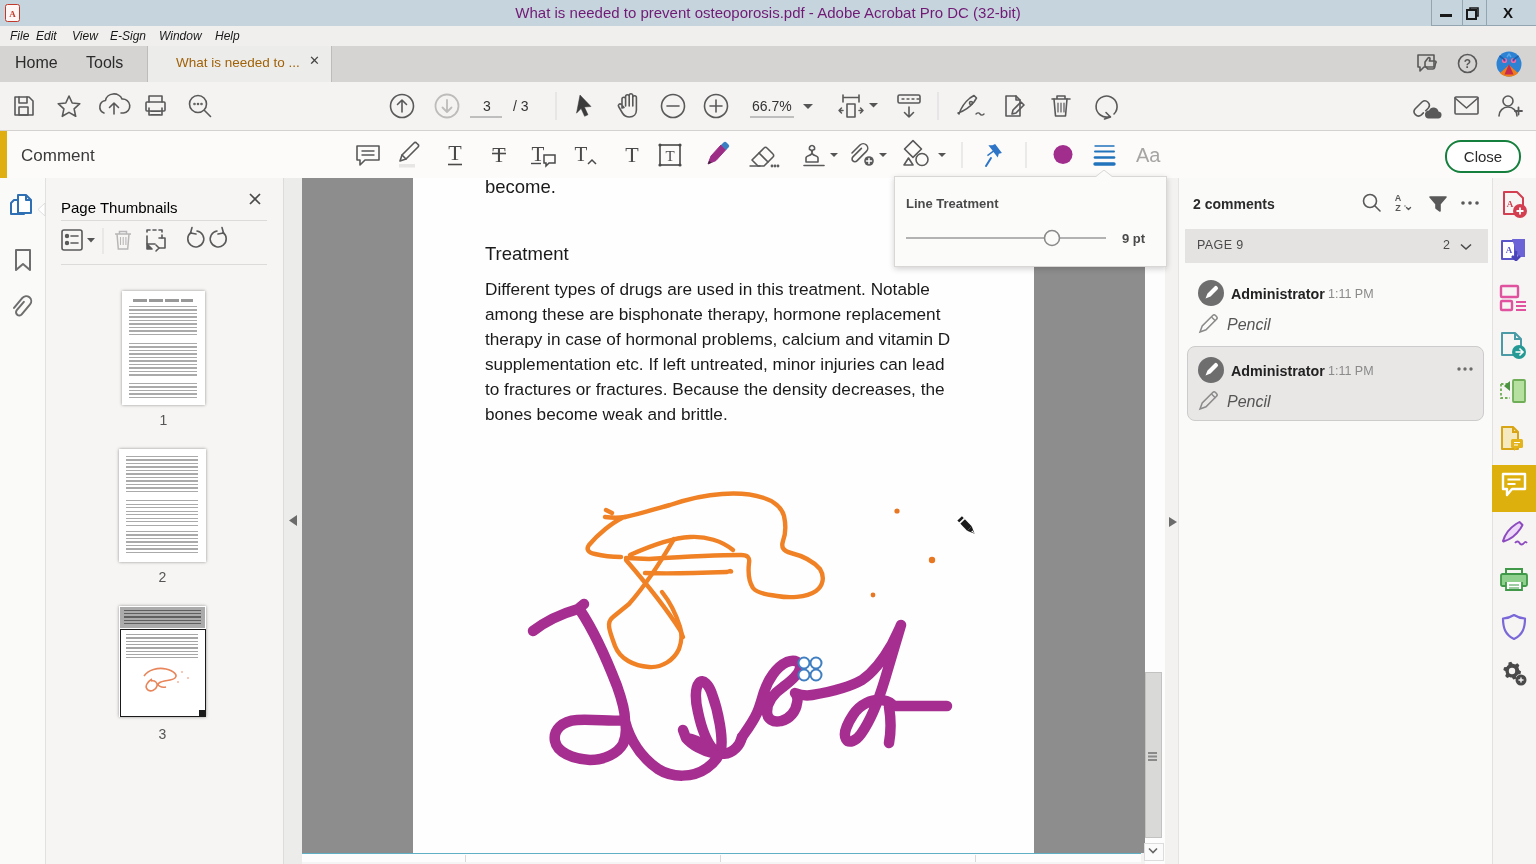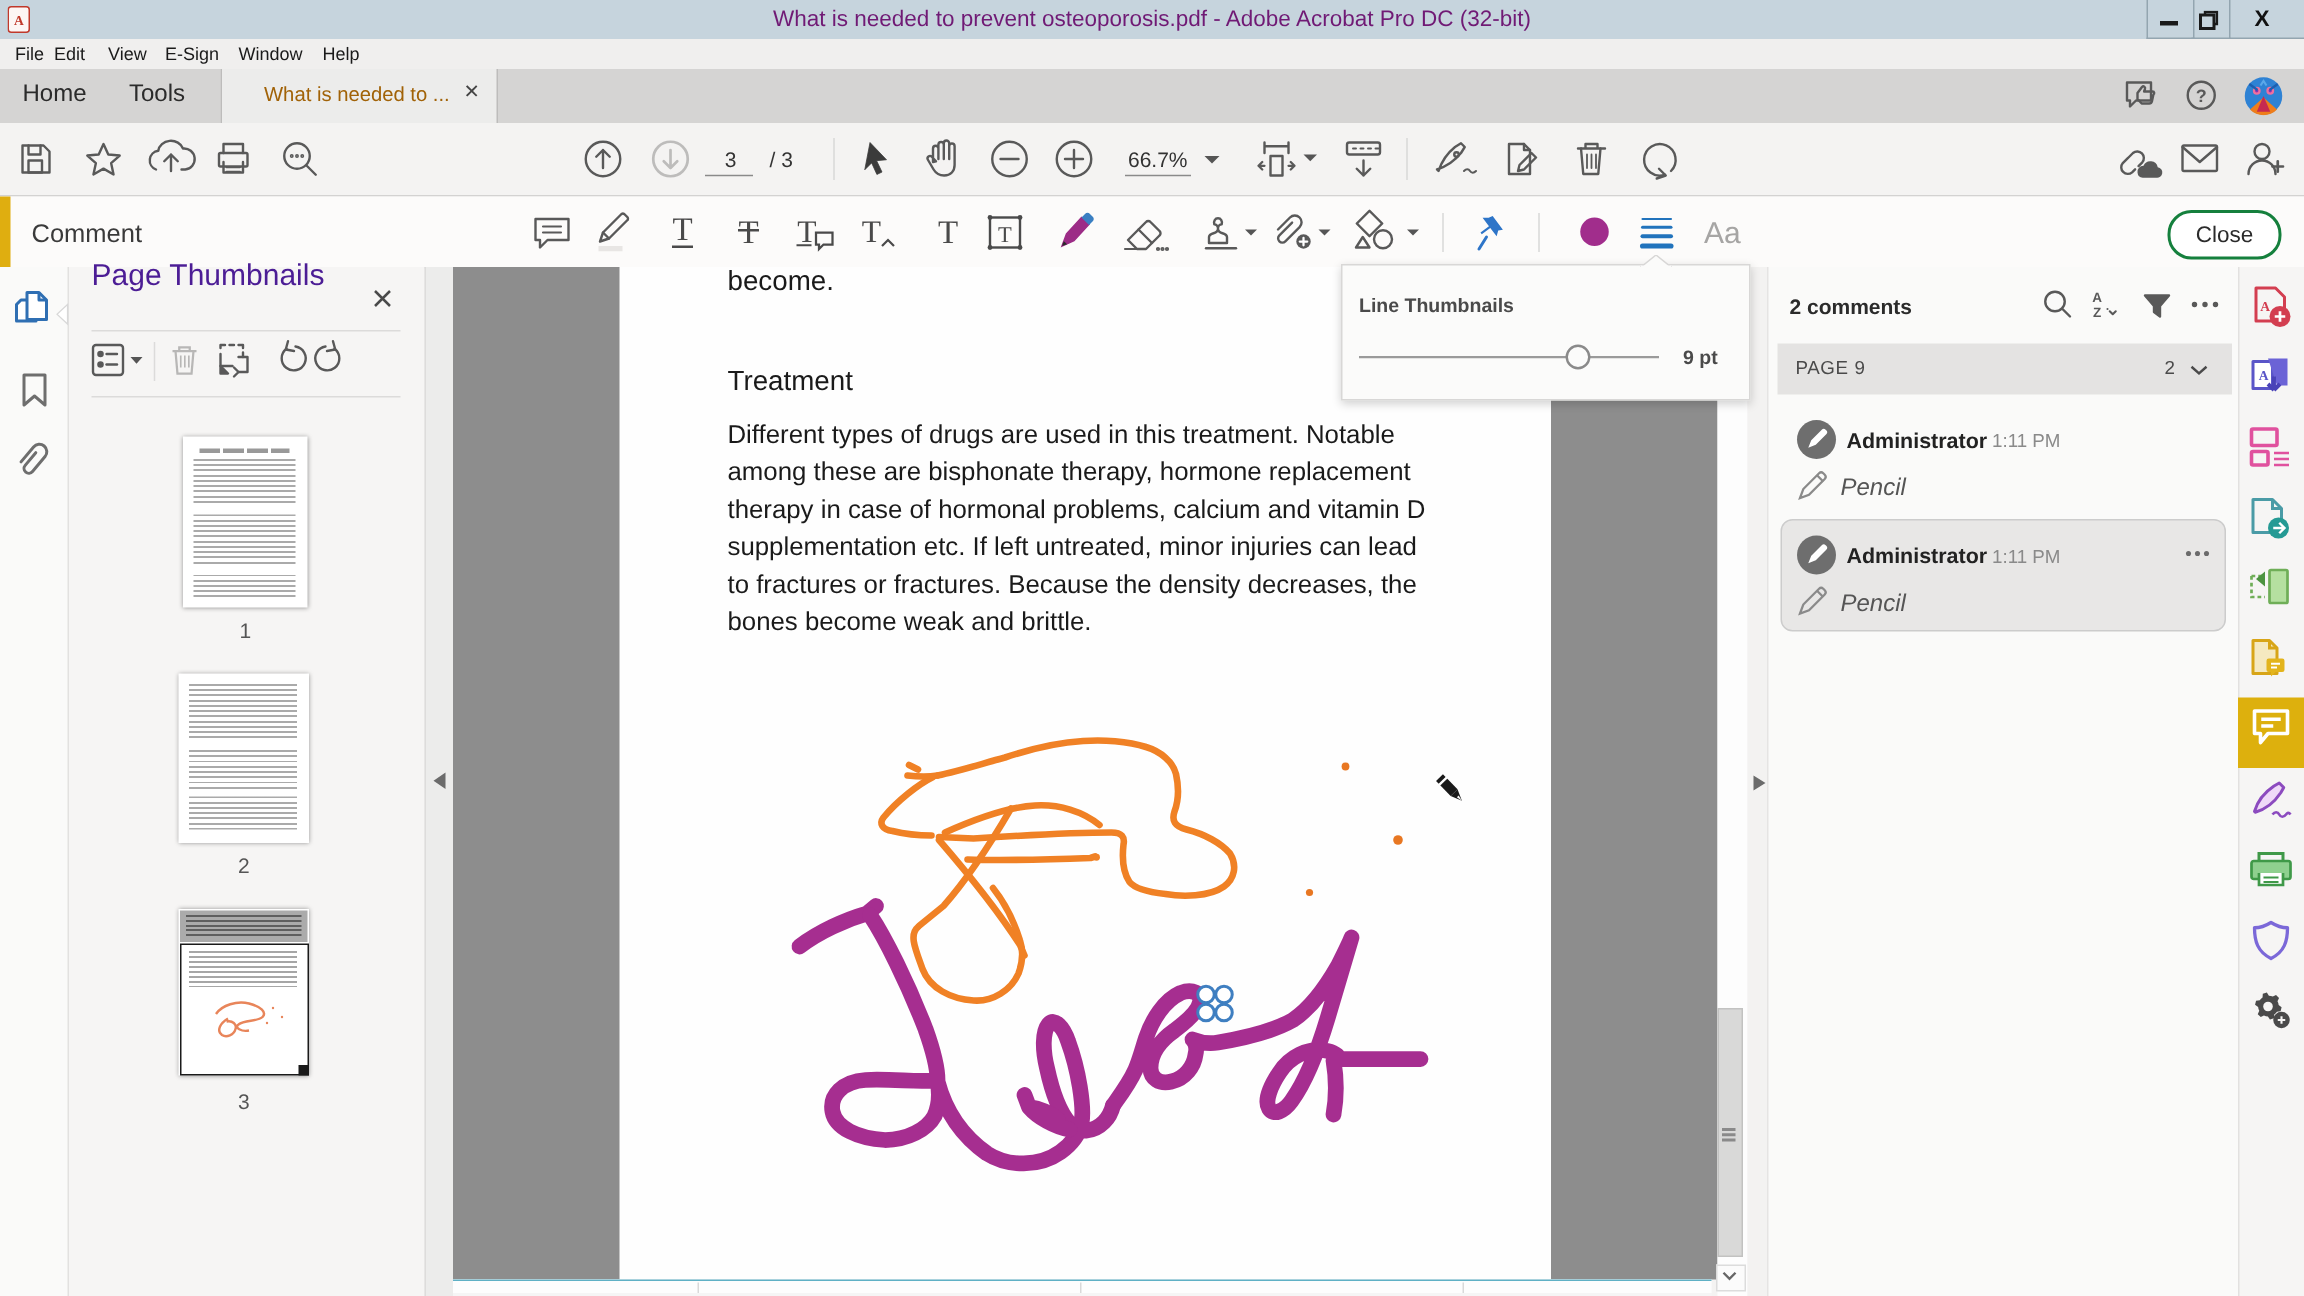--- a/index.html
+++ b/index.html
@@ -20,21 +20,21 @@
 <div class="abs" style="left:1431px;top:0;width:30px;height:25px;border:1px solid #93a5b0;border-top:none;"></div>
 <div class="abs" style="left:1461px;top:0;width:25px;height:25px;border:1px solid #93a5b0;border-top:none;border-left:none;"></div>
 <div class="abs" style="left:1486px;top:0;width:50px;height:25px;border:1px solid #93a5b0;border-top:none;border-left:none;border-right:none;"></div>
 <div class="abs" style="left:1440px;top:14px;width:12px;height:3px;background:#1a1a1a;"></div>
 <svg class="abs" style="left:1466px;top:7px;" width="13" height="13" viewBox="0 0 13 13">
     <rect x="1" y="3" width="9" height="9" fill="none" stroke="#1a1a1a" stroke-width="2"></rect>
     <path d="M4,3 V1 H12 V9 H10" fill="none" stroke="#1a1a1a" stroke-width="1.6"></path>
   </svg>
 <div class="abs" style="left:1486px;top:0;width:44px;height:25px;text-align:center;line-height:25px;font-weight:bold;font-size:15px;color:#111;">X</div>
 
-<div class="abs" style="left:0;top:26px;width:1536px;height:20px;background:#f0efee;font-size:12px;color:#1a1a1a;">
+<div class="abs" style="left:0;top:26px;width:1536px;height:20px;background:#f0efee;font-size:12px;color:#1a1a1a;font-style:italic;">
   <span class="abs" style="left:10px;top:3px;">File</span>
   <span class="abs" style="left:36px;top:3px;">Edit</span>
   <span class="abs" style="left:72px;top:3px;">View</span>
   <span class="abs" style="left:110px;top:3px;">E-Sign</span>
   <span class="abs" style="left:159px;top:3px;">Window</span>
   <span class="abs" style="left:215px;top:3px;">Help</span>
 </div>
 
 <div class="abs" style="left:0;top:46px;width:1536px;height:36px;background:#d5d4d3;"></div>
 <div class="abs" style="left:8px;top:46px;width:120px;height:36px;font-size:16px;color:#2b2b2b;">
@@ -297,21 +297,21 @@
     <path d="M18,17 h8 l5,5 v13 h-13 z" fill="#fff"></path>
     <path d="M26,17 v5 h5" fill="none"></path>
   </g>
   <path d="M45,25 l-7,6.5 7,6.5 z" fill="#fff" stroke="#d8d8d8" stroke-width="0.8"></path>
   <path d="M16,72 h14 v20 l-7,-6 -7,6 z" fill="none" stroke="#6e6e6e" stroke-width="2" stroke-linejoin="round"></path>
   <g fill="none" stroke="#6e6e6e" stroke-width="2" stroke-linecap="round" transform="rotate(40 23 127)">
     <path d="M18,135 v-13 a5,5 0 0 1 10,0 v13 a3.2,3.2 0 0 1 -6.4,0 v-11"></path>
   </g>
 </svg>
 
-<div class="abs" style="left:61px;top:173px;font-size:20px;color:#4c1d95;">Page Thumbnails</div>
+<div class="abs" style="left:61px;top:199px;font-size:15px;color:#000000;">Page Thumbnails</div>
 <svg class="abs" style="left:248px;top:192px;" width="14" height="14" viewBox="0 0 14 14">
     <path d="M2,2 l10,10 m0,-10 l-10,10" stroke="#4a4a4a" stroke-width="1.7"></path>
   </svg>
 <div class="abs" style="left:61px;top:220px;width:206px;height:1px;background:#dcdbda;"></div>
 <div class="abs" style="left:61px;top:264px;width:206px;height:1px;background:#dcdbda;"></div>
 
 <svg class="abs" style="left:55px;top:226px;" width="200" height="36" viewBox="0 0 200 36">
   <g class="ic" stroke-width="1.6">
     <rect x="7" y="4" width="20" height="20" rx="2"></rect>
     <circle cx="12" cy="10" r="1.4" fill="#595959"></circle>
@@ -506,21 +506,21 @@
     <circle cx="19" cy="18" r="5.5" fill="#4a4a4a"></circle>
       <path d="M19,15.5 v5 m-2.5,-2.5 h5" stroke="#f6f5f4" stroke-width="1.4"></path>
   </g>
 </svg>
 
 <div class="abs" style="left:894px;top:176px;width:271px;height:89px;background:#fbfbfa;border:1px solid #d8d7d6;box-shadow:0 2px 6px rgba(0,0,0,.18);"></div>
 <svg class="abs" style="left:1092px;top:170px;" width="24" height="8" viewBox="0 0 24 8">
     <path d="M2,8 L12,0 L22,8 z" fill="#fbfbfa" stroke="#d8d7d6" stroke-width="1"></path>
     <path d="M2,8 h20" stroke="#fbfbfa" stroke-width="2"></path>
   </svg>
-<div class="abs" style="left:906px;top:196px;font-size:13px;font-weight:bold;color:#4a4a4a;">Line Thumbnails</div>
+<div class="abs" style="left:906px;top:196px;font-size:13px;font-weight:bold;color:#4a4a4a;">Line Treatment</div>
 <svg class="abs" style="left:900px;top:225px;" width="250" height="26" viewBox="0 0 250 26">
   <path d="M6,13 H206" stroke="#9a9a9a" stroke-width="1.5"></path>
   <circle cx="152" cy="13" r="7.5" fill="#fbfbfa" stroke="#8a8a8a" stroke-width="1.6"></circle>
   <text x="222" y="17.5" font-size="13" font-weight="bold" fill="#4a4a4a">9 pt</text>
 </svg>
 
 <div class="abs" style="left:302px;top:853px;width:839px;height:11px;background:#f5f5f5;"></div>
 <div class="abs" style="left:302px;top:853px;width:839px;height:8px;background:#fdfdfd;border-top:1.5px solid #5fb0c5;"></div>
 <div class="abs" style="left:465px;top:855px;width:1px;height:7px;background:#d9d9d9;"></div>
 <div class="abs" style="left:720px;top:855px;width:1px;height:7px;background:#d9d9d9;"></div>

